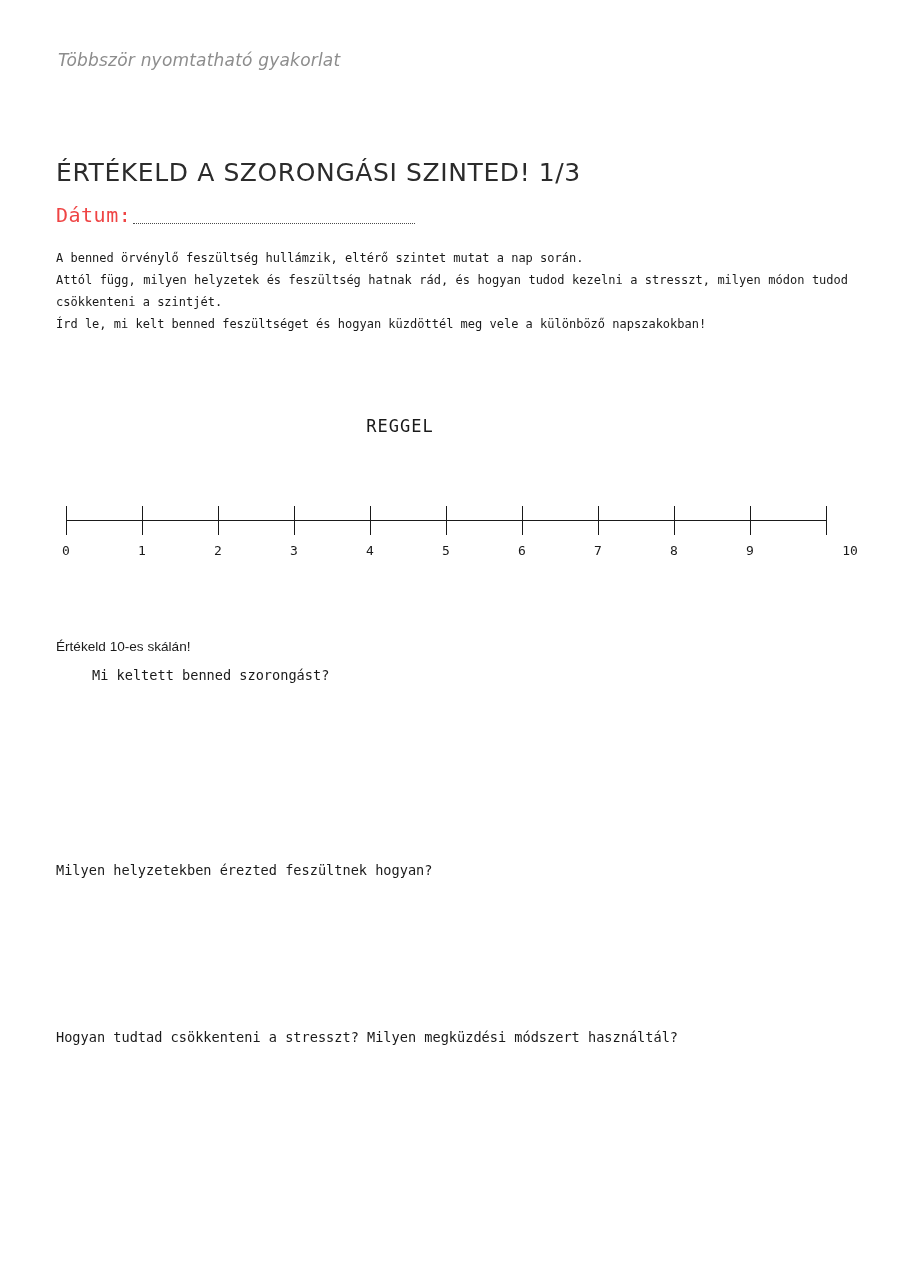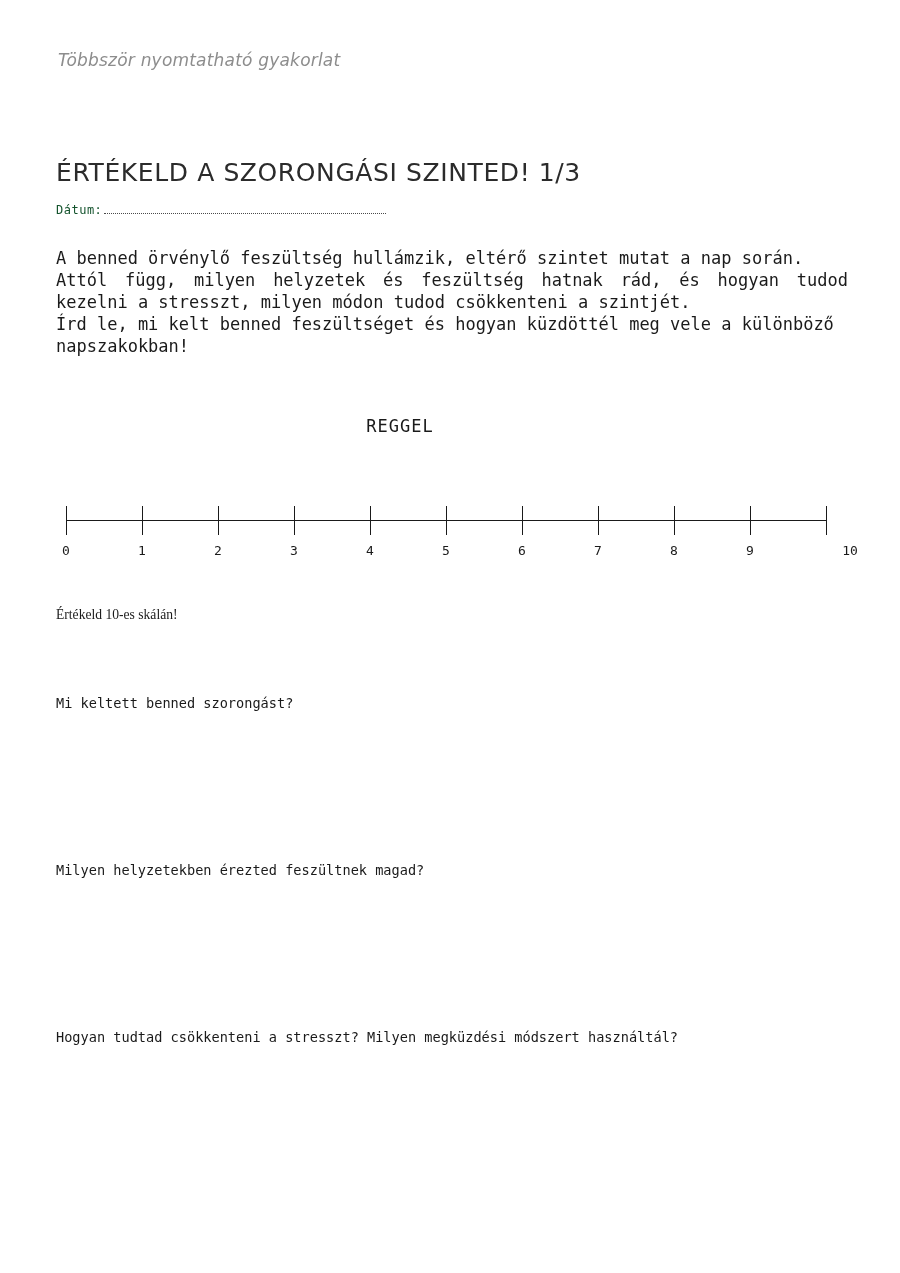--- a/index.html
+++ b/index.html
@@ -51,41 +51,41 @@
   .date-row {
     position: absolute;
     left: 56px;
     top: 203px;
     display: flex;
     align-items: flex-end;
     width: 400px;
   }
   .date-label {
     font-family: "DejaVu Sans Mono", monospace;
-    font-size: 12px;
-    color: #14532d;
+    font-size: 20px;
+    color: #ef4444;
     letter-spacing: 0.5px;
     white-space: nowrap;
   }
   .date-line {
     flex: 1;
     margin-left: 2px;
     margin-bottom: 3px;
     border-bottom: 1.5px dotted #4a4a4a;
     height: 1px;
     max-width: 282px;
   }
 
   .intro {
     position: absolute;
     left: 56px;
     top: 247px;
     width: 792px;
     font-family: "DejaVu Sans Mono", monospace;
-    font-size: 17px;
+    font-size: 12px;
     line-height: 22px;
     color: #1a1a1a;
     text-align: justify;
   }
   .intro p {
     margin: 0;
   }
   .intro p.nj {
     text-align: left;
   }
@@ -130,39 +130,39 @@
     font-family: "DejaVu Sans Mono", monospace;
     font-size: 13px;
     color: #1a1a1a;
     transform: translateX(-50%);
     white-space: nowrap;
   }
 
   .scale-note {
     position: absolute;
     left: 56px;
-    top: 604px;
-    font-family: Liberation Serif, serif;
+    top: 636px;
+    font-family: Liberation Sans, sans-serif;
     font-size: 13.6px;
     line-height: 22px;
     color: #1a1a1a;
   }
   .scale-note p { margin: 0; }
 
   .question {
     position: absolute;
     left: 56px;
     font-family: "DejaVu Sans Mono", monospace;
     font-size: 13.6px;
     line-height: 22px;
     color: #1a1a1a;
     width: 790px;
   }
   .question p { margin: 0; }
-  .q1 { top: 692px; }
+  .q1 { top: 664px; margin-left: 36px; }
   .q2 { top: 859px; }
   .q3 { top: 1026px; }
 </style>
 </head>
 <body>
 
 <div class="page">
 
   <div class="kicker">Többször nyomtatható gyakorlat</div>
 
@@ -211,20 +211,20 @@
 
   <div class="scale-note">
     <p>Értékeld 10-es skálán!</p>
   </div>
 
   <div class="question q1">
     <p>Mi keltett benned szorongást?</p>
   </div>
 
   <div class="question q2">
-    <p>Milyen helyzetekben érezted feszültnek magad?</p>
+    <p>Milyen helyzetekben érezted feszültnek hogyan?</p>
   </div>
 
   <div class="question q3">
     <p>Hogyan tudtad csökkenteni a stresszt? Milyen megküzdési módszert használtál?</p>
   </div>
 
 </div>
 
 </body></html>

